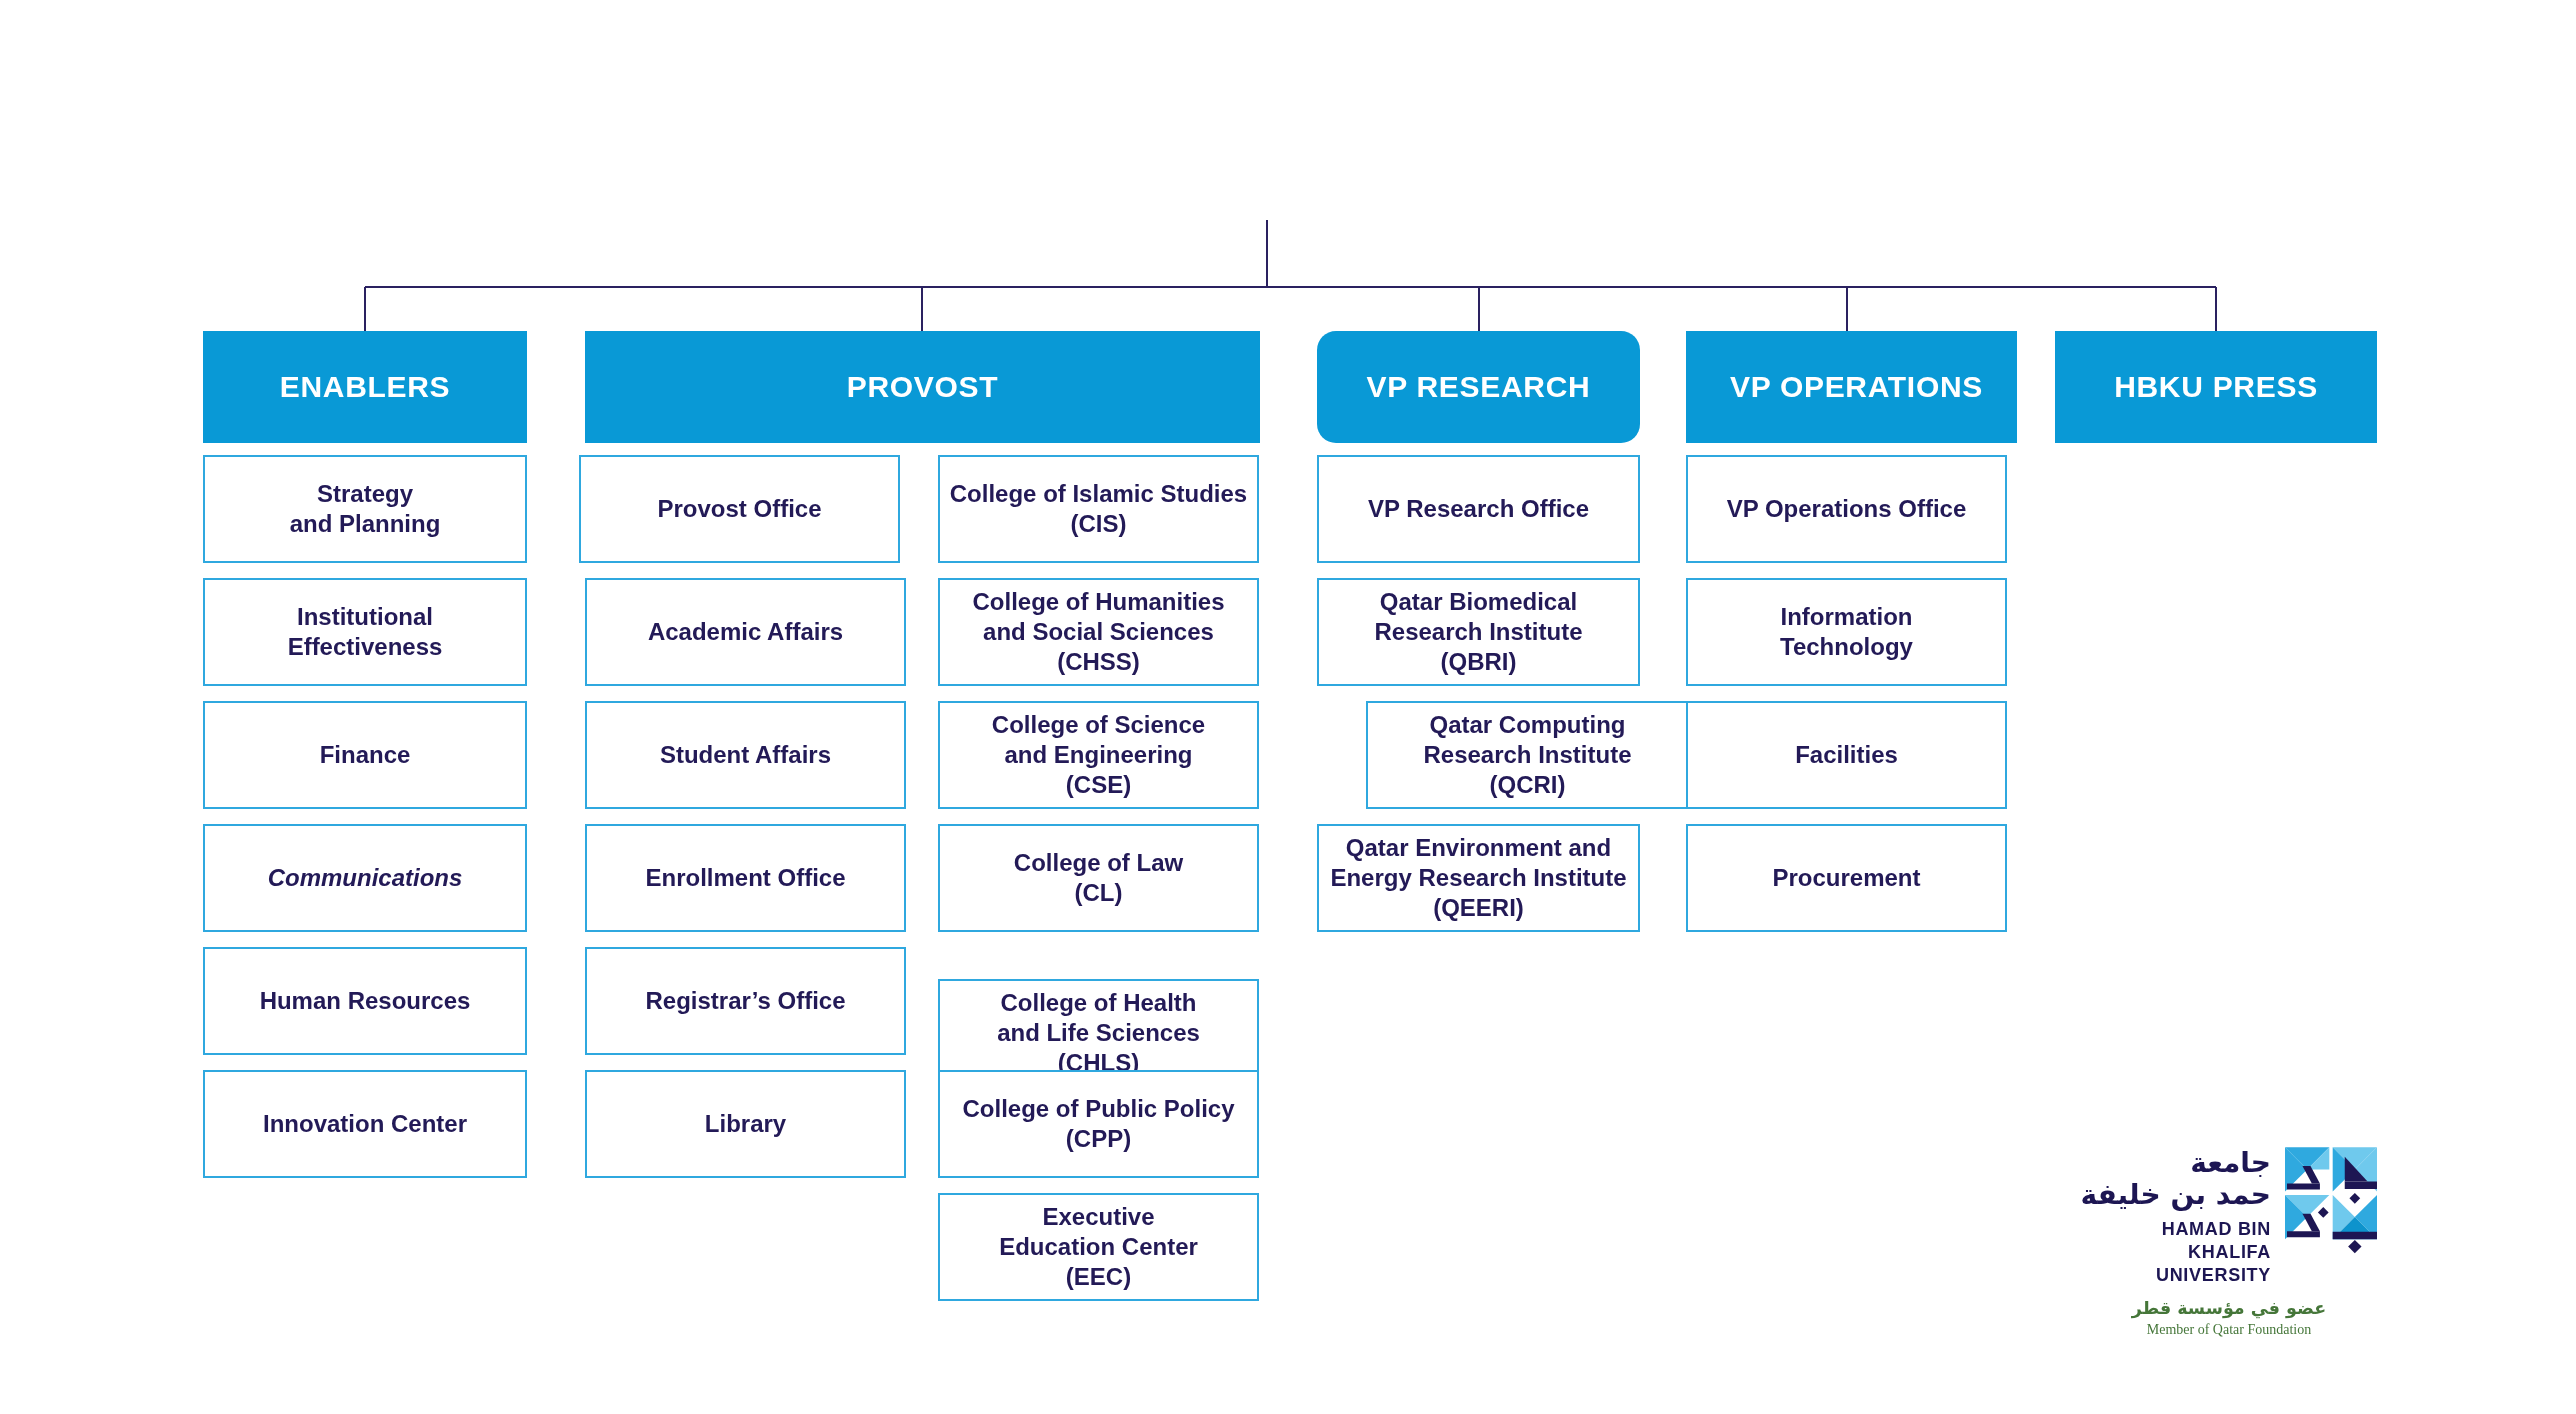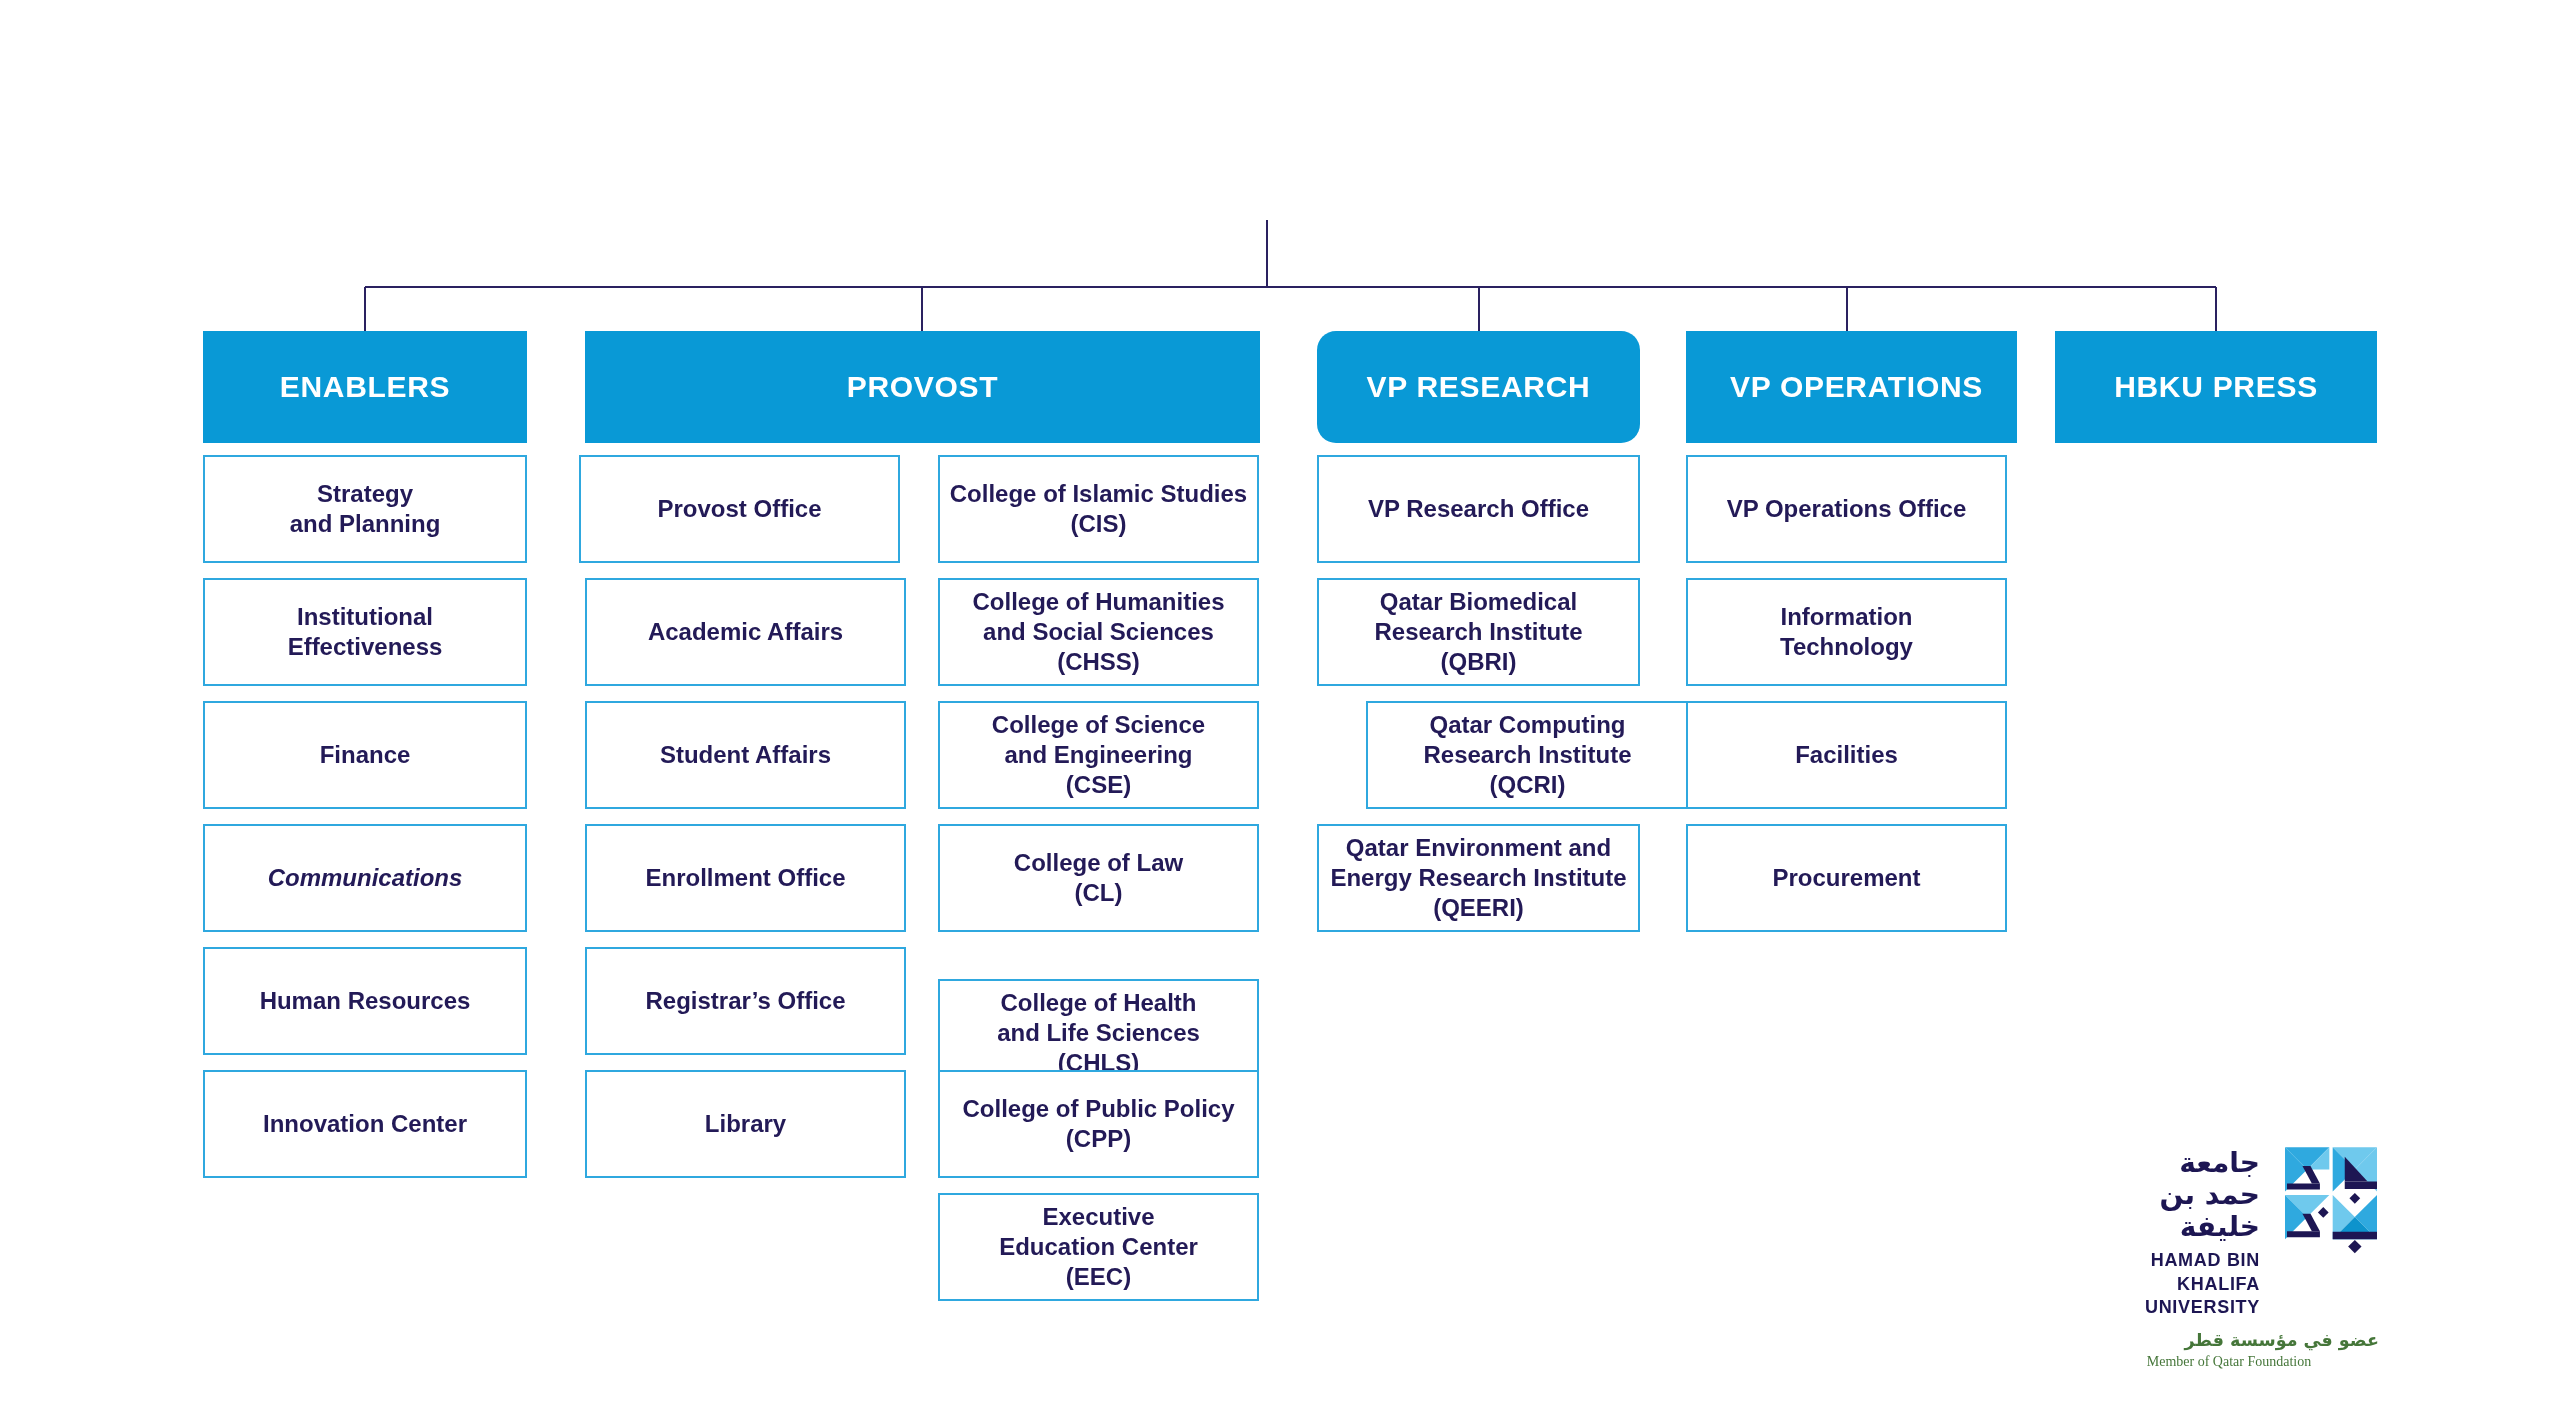--- a/index.html
+++ b/index.html
@@ -19,33 +19,33 @@
   }
   .cell{
     position:absolute;display:flex;align-items:center;justify-content:center;
     box-sizing:border-box;background:#fff;border:2px solid var(--box-border,#2fa8df);
     color:var(--text-navy,#231a57);font-weight:600;font-size:24px;line-height:1.24;
     text-align:center;white-space:pre-line;padding:2.7px 4px;
   }
   .line{position:absolute;background:var(--line,#2a2160);}
   
   .logo{position:absolute;left:2079px;top:1147px;width:300px;}
-  .logo-top{display:flex;align-items:flex-start;justify-content:flex-end;gap:25px;}
+  .logo-top{display:flex;align-items:flex-start;justify-content:flex-end;gap:14px;}
   .logo-text{text-align:right;color:var(--logo-navy,#1d1653);direction:rtl;}
   .logo-text .lat{direction:ltr;}
   .ar1,.ar2{font-family:"DejaVu Sans",sans-serif;font-size:28px;font-weight:700;line-height:1.14;}
   .ar2{margin-bottom:6.7px;}
   .lat1,.lat2{font-size:18px;font-weight:700;letter-spacing:0.7px;line-height:1.3;}
   .logo-mark{width:94px;height:118px;flex:0 0 auto;}
   .f-light{fill:var(--logo-light-blue,#6fc9ed);}
   .f-mid{fill:var(--logo-mid-blue,#2fa9df);}
   .f-deep{fill:var(--logo-deep-blue,#0d93cc);}
   .f-navy{fill:var(--logo-navy,#1d1653);}
   .member{margin-top:10.8px;text-align:center;color:var(--logo-green,#457639);}
-  .member-ar{font-family:"DejaVu Sans",sans-serif;font-size:17.5px;font-weight:700;margin-bottom:4px;direction:rtl;text-align:right;}
+  .member-ar{font-family:"DejaVu Sans",sans-serif;font-size:17.5px;font-weight:700;margin-bottom:4px;direction:rtl;}
   .member-en{font-family:"Liberation Serif",serif;font-size:14px;}
 </style>
 </head>
 <body>
 
 <div class="canvas">
 
 
   <div id="connectors">
       <div class="line" style="left: 1266px; top: 220px; width: 2px; height: 67px;"></div>

